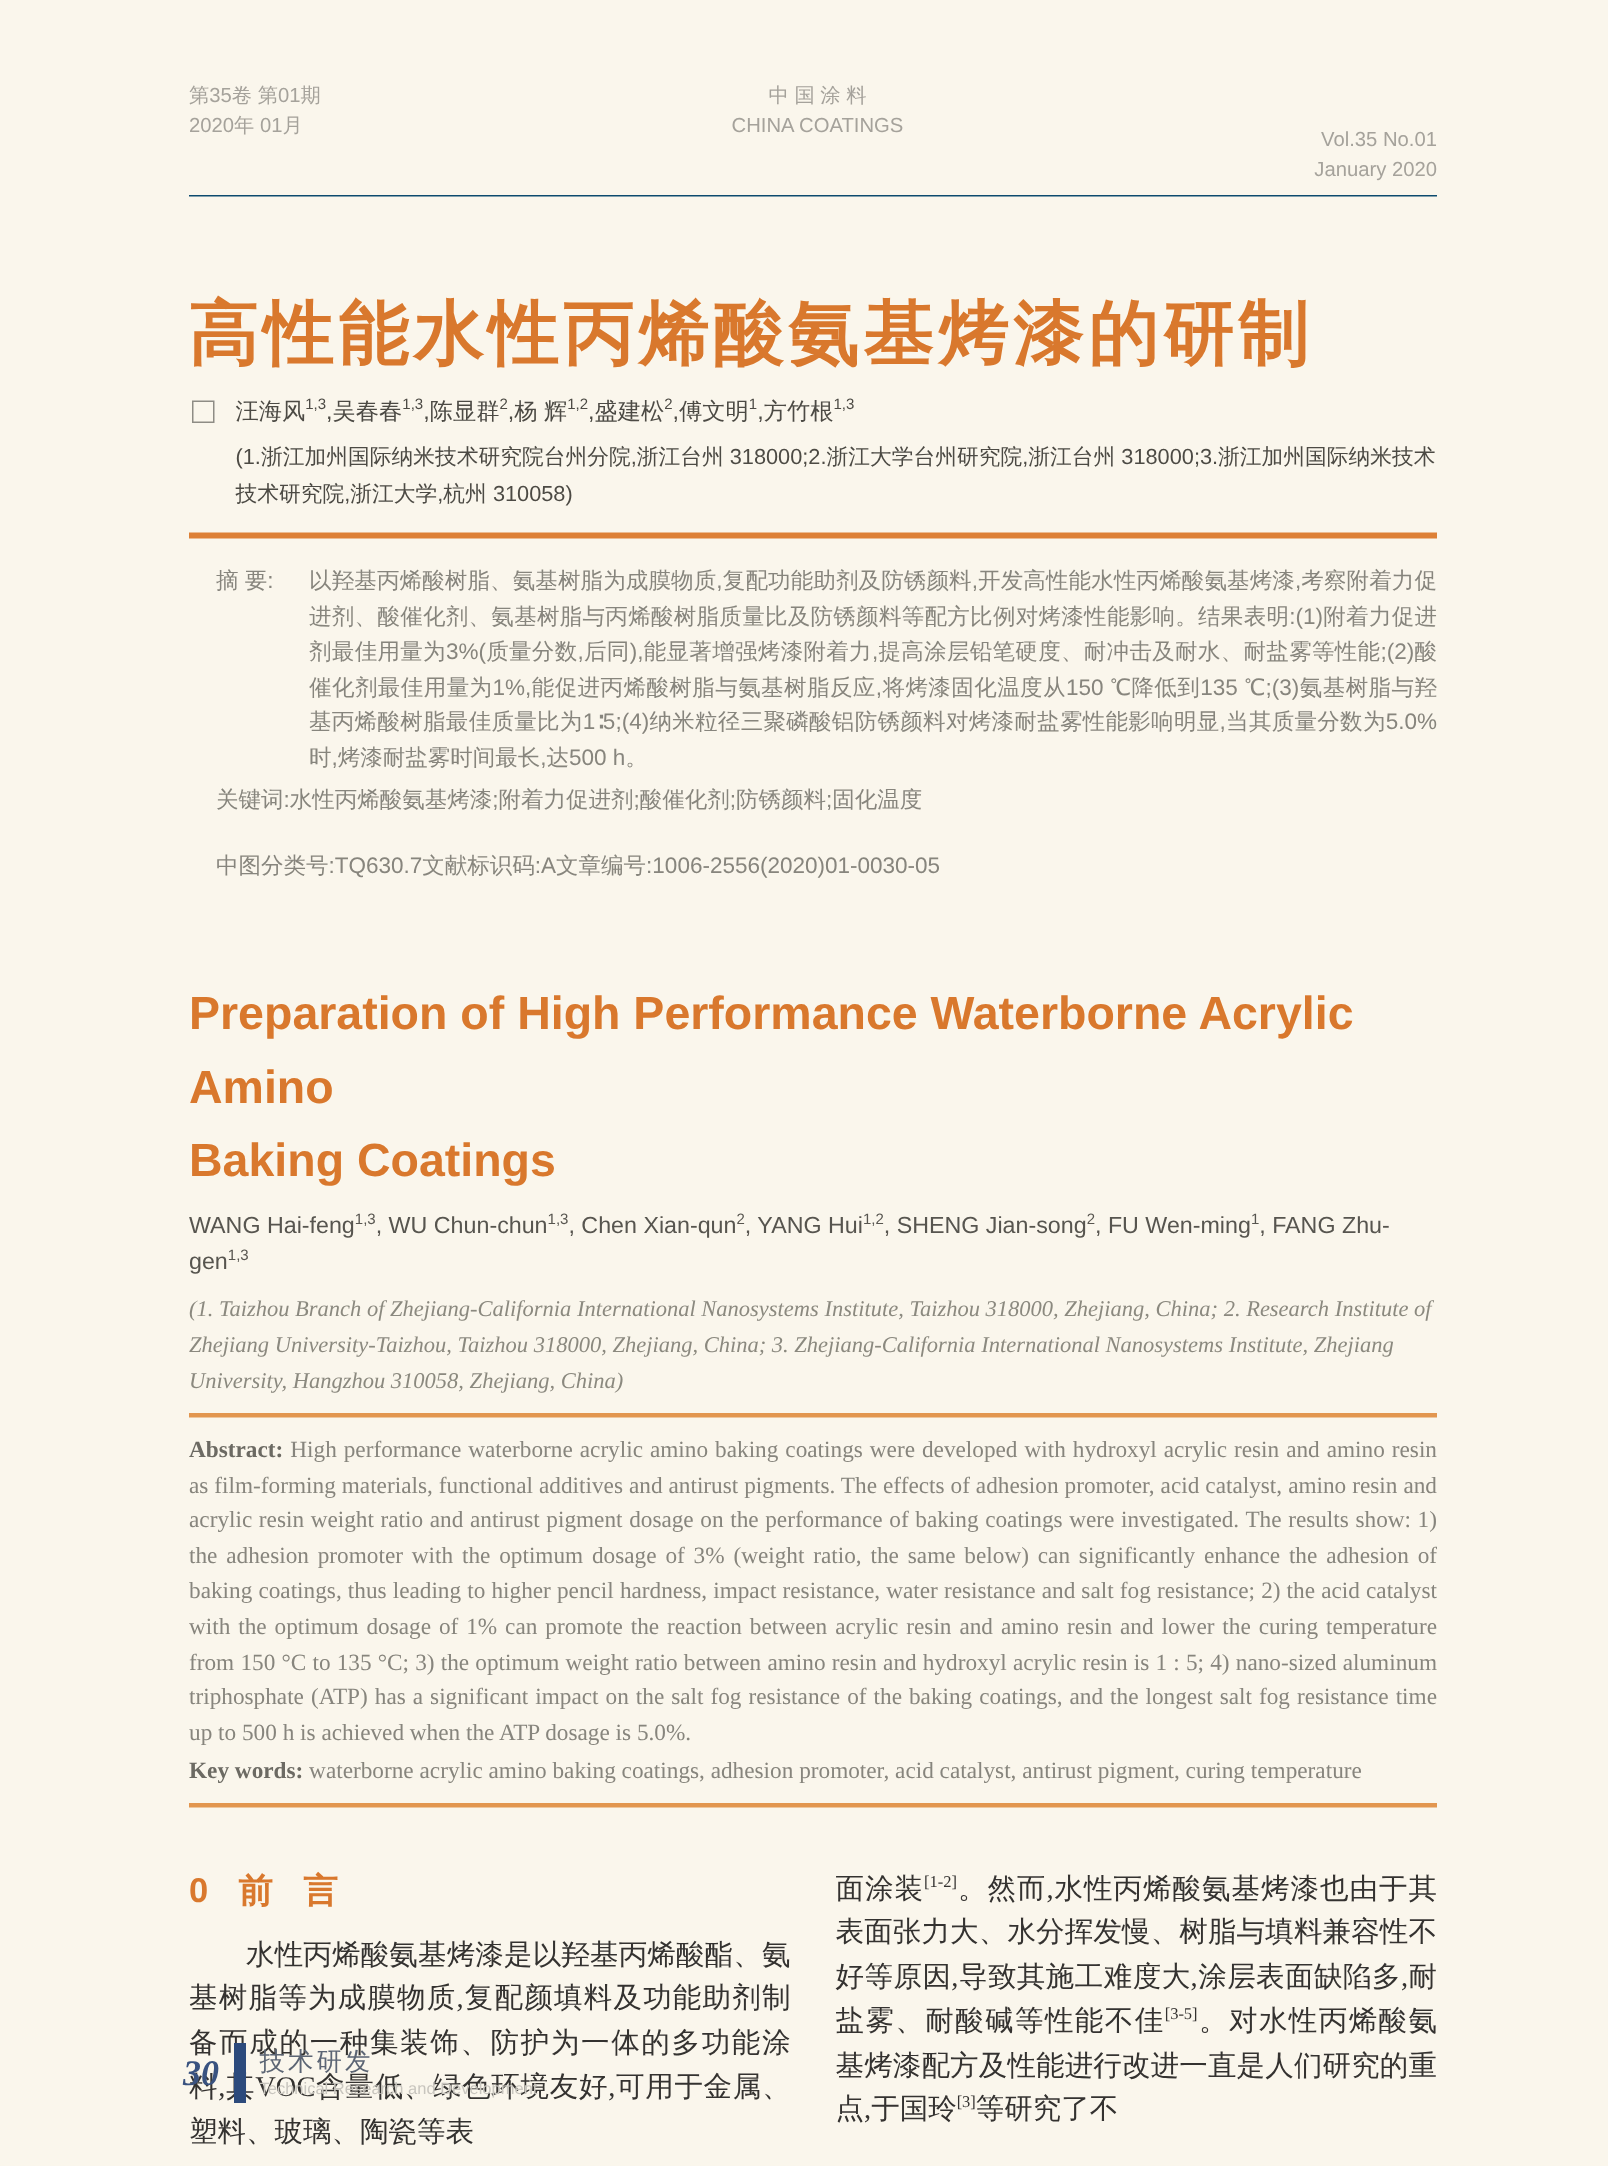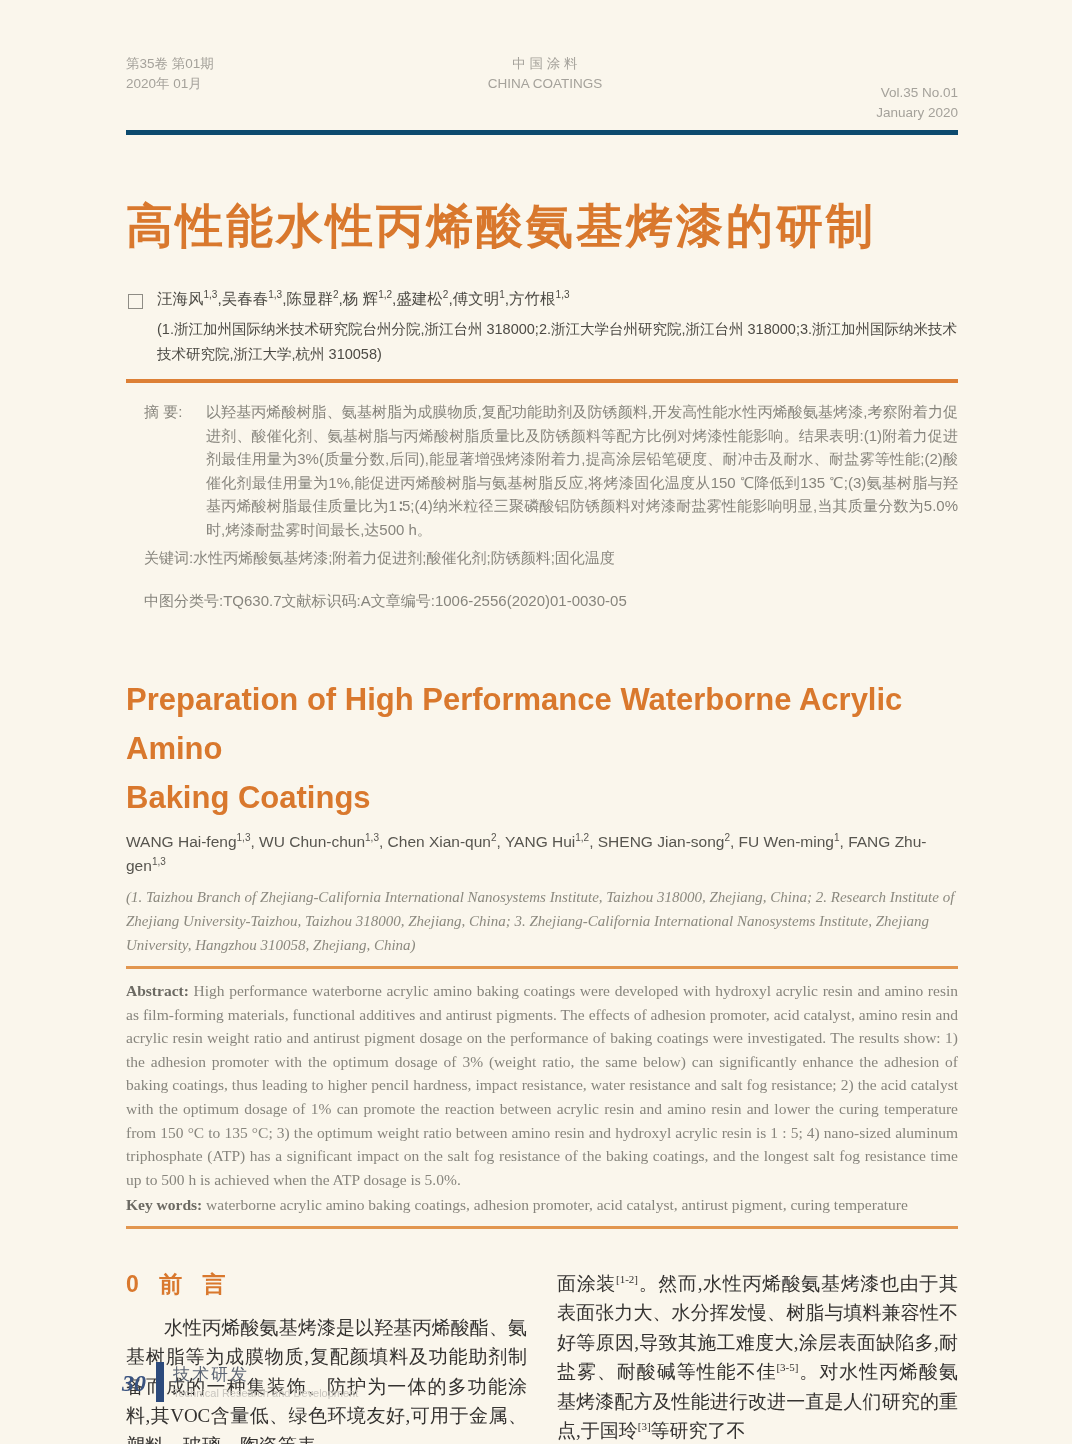--- a/index.html
+++ b/index.html
@@ -6,30 +6,30 @@
   body{background:#E8E4DA;}
   .page{
     width:1072px;height:1444px;background:#FAF6EC;position:relative;
     font-family:"Liberation Sans",sans-serif;color:#55534E;overflow:hidden;
     margin:0 auto;box-sizing:border-box;
   }
   .content{position:absolute;left:126px;top:54px;width:832px;}
 
   
   .jheader{display:flex;justify-content:space-between;align-items:flex-start;
-    border-bottom:5px solid #0c4a6e;padding-bottom:7px;
+    border-bottom:1px solid #0c4a6e;padding-bottom:7px;
     color:#A5A29B;font-size:13.5px;line-height:20px;}
   .jheader .c{text-align:center;}
   .jheader .r{text-align:right;margin-top:29px;}
   .doi{margin-top:7px;color:#5B5953;font-size:13.5px;}
 
   
   .title-cn{margin-top:62px;color:#D9782D;font-size:47px;font-weight:bold;
     letter-spacing:3px;line-height:58px;font-family:"Liberation Sans",sans-serif;}
-  .authors-row{margin-top:32px;display:flex;align-items:center;}
+  .authors-row{margin-top:12px;display:flex;align-items:flex-start;}
   .author-box{width:13px;height:13px;border:1.5px solid #8E8C85;margin:4px 14px 0 2px;flex:none;}
   .authors-cn{font-size:15.5px;color:#4C4A44;line-height:24px;}
   sup{font-size:10px;line-height:0;}
   .affil-cn{margin-top:6px;padding-left:31px;font-size:14.5px;line-height:25px;color:#4C4A44;}
 
   .rule-orange-thick{margin-top:12px;height:4px;background:#DD8036;}
   .rule-orange-thin{height:3px;background:#E2964F;}
 
   
   .abstract-cn{margin-top:17px;position:relative;padding-left:80px;

